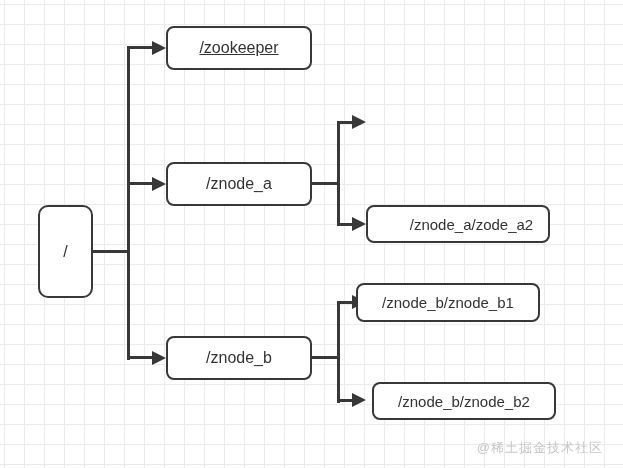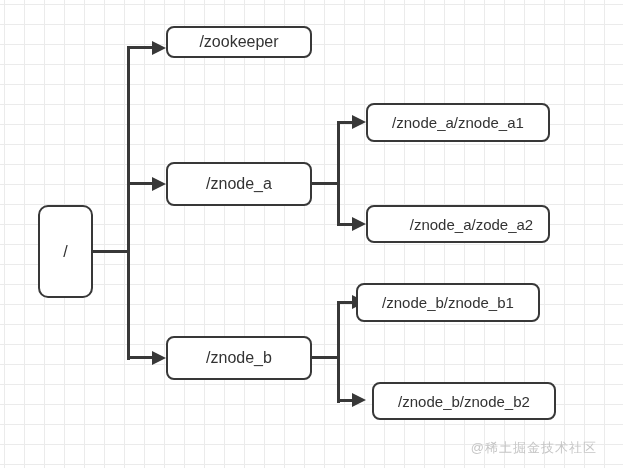--- a/index.html
+++ b/index.html
@@ -33,30 +33,30 @@
   .line { position: absolute; background: #383838; }
   .head {
     position: absolute;
     width: 0; height: 0;
     border-top: 7px solid transparent;
     border-bottom: 7px solid transparent;
     border-left: 14px solid #383838;
   }
   .watermark {
     position: absolute;
-    right: 26px;
+    right: 20px;
     bottom: 11px;
     font-size: 13px;
     color: #c6c6c6;
     letter-spacing: 1px;
   }
 
   
   .n-root      { left: 38px;  top: 205px; width: 55px;  height: 93px; border-radius: 10px; }
-  .n-zookeeper { left: 166px; top: 26px;  width: 146px; height: 32px; }
+  .n-zookeeper { left: 166px; top: 26px;  width: 146px; height: 44px; text-decoration: underline; }
   .n-znode-a   { left: 166px; top: 162px; width: 146px; height: 44px; }
   .n-znode-b   { left: 166px; top: 336px; width: 146px; height: 44px; }
   .n-a1        { left: 366px; top: 103px; width: 184px; height: 39px; }
   .n-a2        { left: 366px; top: 205px; width: 184px; height: 38px; padding-left: 27px; }
   .n-b1        { left: 356px; top: 283px; width: 184px; height: 39px; }
   .n-b2        { left: 372px; top: 382px; width: 184px; height: 38px; }
 </style>
 </head>
 <body>
 
@@ -82,20 +82,19 @@
   <div class="line" style="left:337px; top:301px; width:3px;  height:102px;"></div>
   <div class="line" style="left:337px; top:301px; width:17px; height:3px;"></div>
   <div class="head" style="left:352px; top:295px;"></div>
   <div class="line" style="left:337px; top:399px; width:17px; height:3px;"></div>
   <div class="head" style="left:352px; top:393px;"></div>
 
   <div class="node n-root">/</div>
   <div class="node n-zookeeper">/zookeeper</div>
   <div class="node n-znode-b">/znode_b</div>
   <div class="node n-znode-a">/znode_a</div>
-  <div class="node child n-a1">/znode_a/znode_a1</div>
   <div class="node child n-a2">/znode_a/zode_a2</div>
   <div class="node child n-b1">/znode_b/znode_b1</div>
   <div class="node child n-b2">/znode_b/znode_b2</div>
 
   <div class="watermark">@稀土掘金技术社区</div>
 
 </div>
 
 </body></html>

